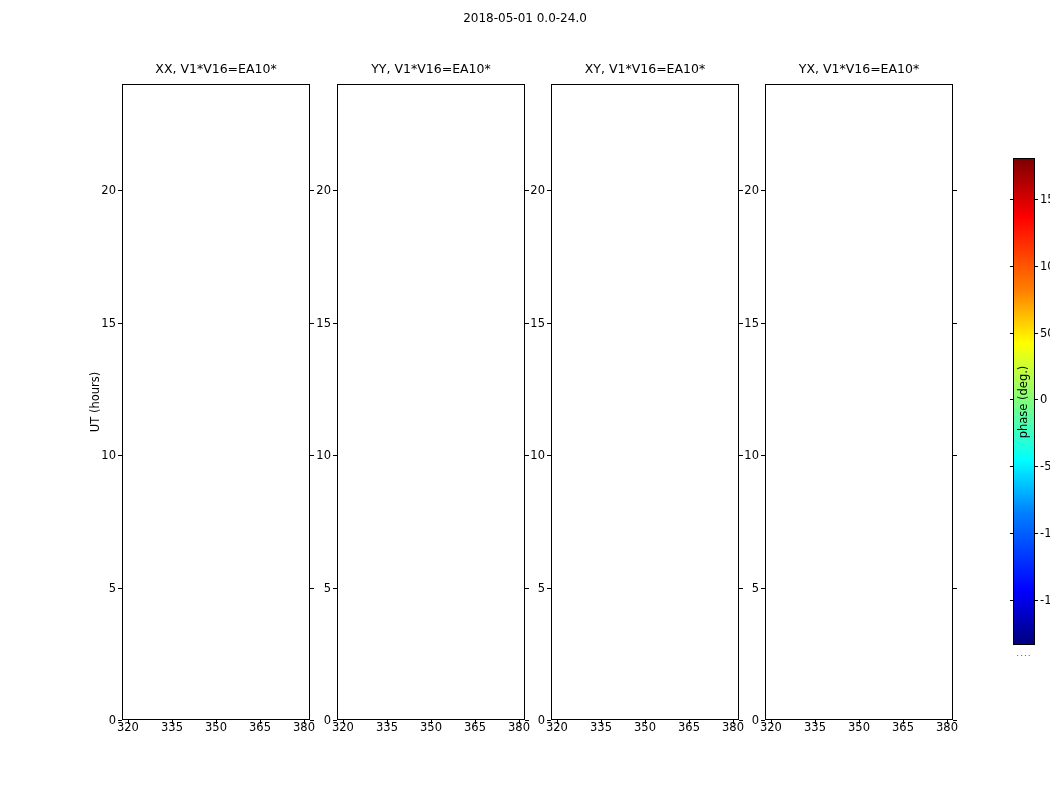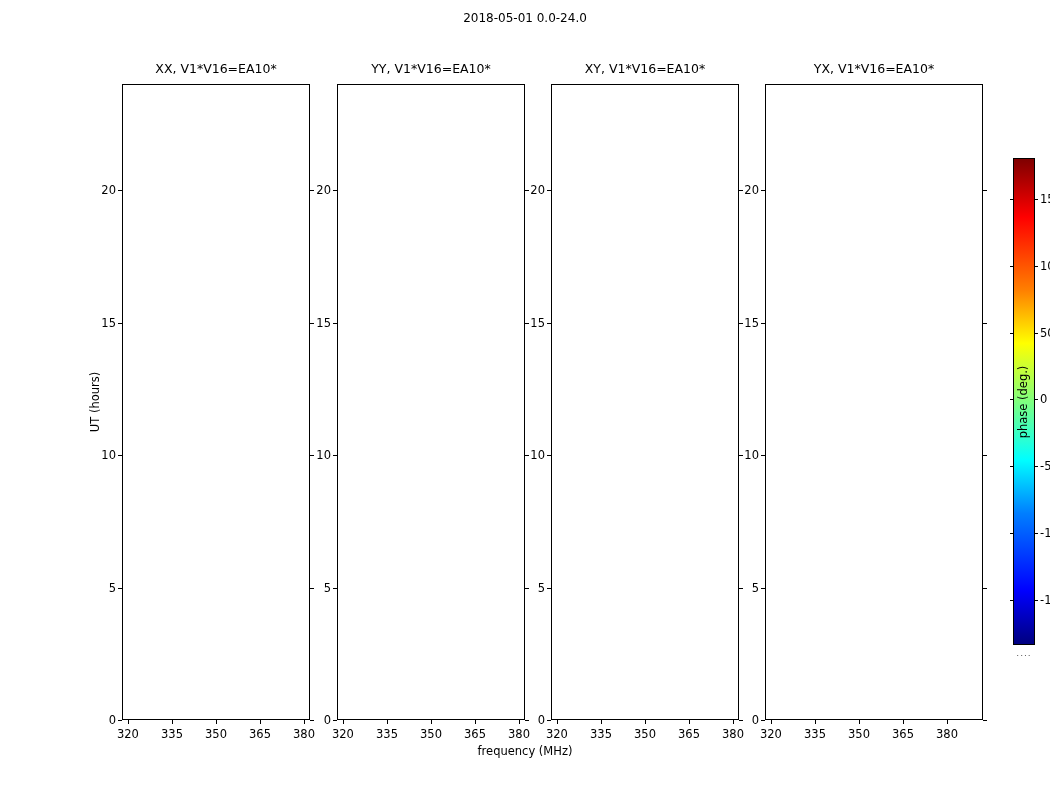--- a/index.html
+++ b/index.html
@@ -75,21 +75,21 @@
     position: absolute;
     right: -4px;
     width: 4px;
     height: 1px;
     background: #000;
   }
   
   .xtick {
     position: absolute;
     top: 100%;
-    margin-top: 7px;
+    margin-top: 0;
     transform: translateX(-50%);
     font-size: 11.5px;
     white-space: nowrap;
   }
   .xtickmark {
     position: absolute;
     bottom: -4px;
     width: 1px;
     height: 4px;
     background: #000;
@@ -320,21 +320,21 @@
     <div style="position:absolute; top:0; left:138px; height:100%;">
       <div class="xtickmark" style="left:0;"></div>
       <div class="xtick" style="left:0;">365</div>
     </div>
     <div style="position:absolute; top:0; left:182px; height:100%;">
       <div class="xtickmark" style="left:0;"></div>
       <div class="xtick" style="left:0;">380</div>
     </div>
   </div>
 
-  <div class="panel" style="left:765px; width:188px;padding-left:30px;">
+  <div class="panel" style="left:765px; width:188px;">
     <div class="title">YX, V1*V16=EA10*</div>
     <div class="axes"></div>
     <div style="position:absolute; left:0; top:636px; width:100%;">
       <div class="ytickmark" style="top:0;"></div>
       <div class="ytickmark-in" style="top:0;"></div>
       <div class="ytick" style="top:0;">0</div>
     </div>
     <div style="position:absolute; left:0; top:503.5px; width:100%;">
       <div class="ytickmark" style="top:0;"></div>
       <div class="ytickmark-in" style="top:0;"></div>
@@ -371,21 +371,20 @@
       <div class="xtickmark" style="left:0;"></div>
       <div class="xtick" style="left:0;">365</div>
     </div>
     <div style="position:absolute; top:0; left:182px; height:100%;">
       <div class="xtickmark" style="left:0;"></div>
       <div class="xtick" style="left:0;">380</div>
     </div>
   </div>
 
   <div class="ylabel">UT (hours)</div>
-  <div class="xlabel">frequency (MHz)</div>
 
   <div class="cbar">
     <div class="cbar-grad" style="background: linear-gradient(to top,
             #00007f 0%,
             #0000ff 11%,
             #007fff 27%,
             #00ffff 38%,
             #7fff7f 50%,
             #ffff00 62%,
             #ff7f00 73%,

